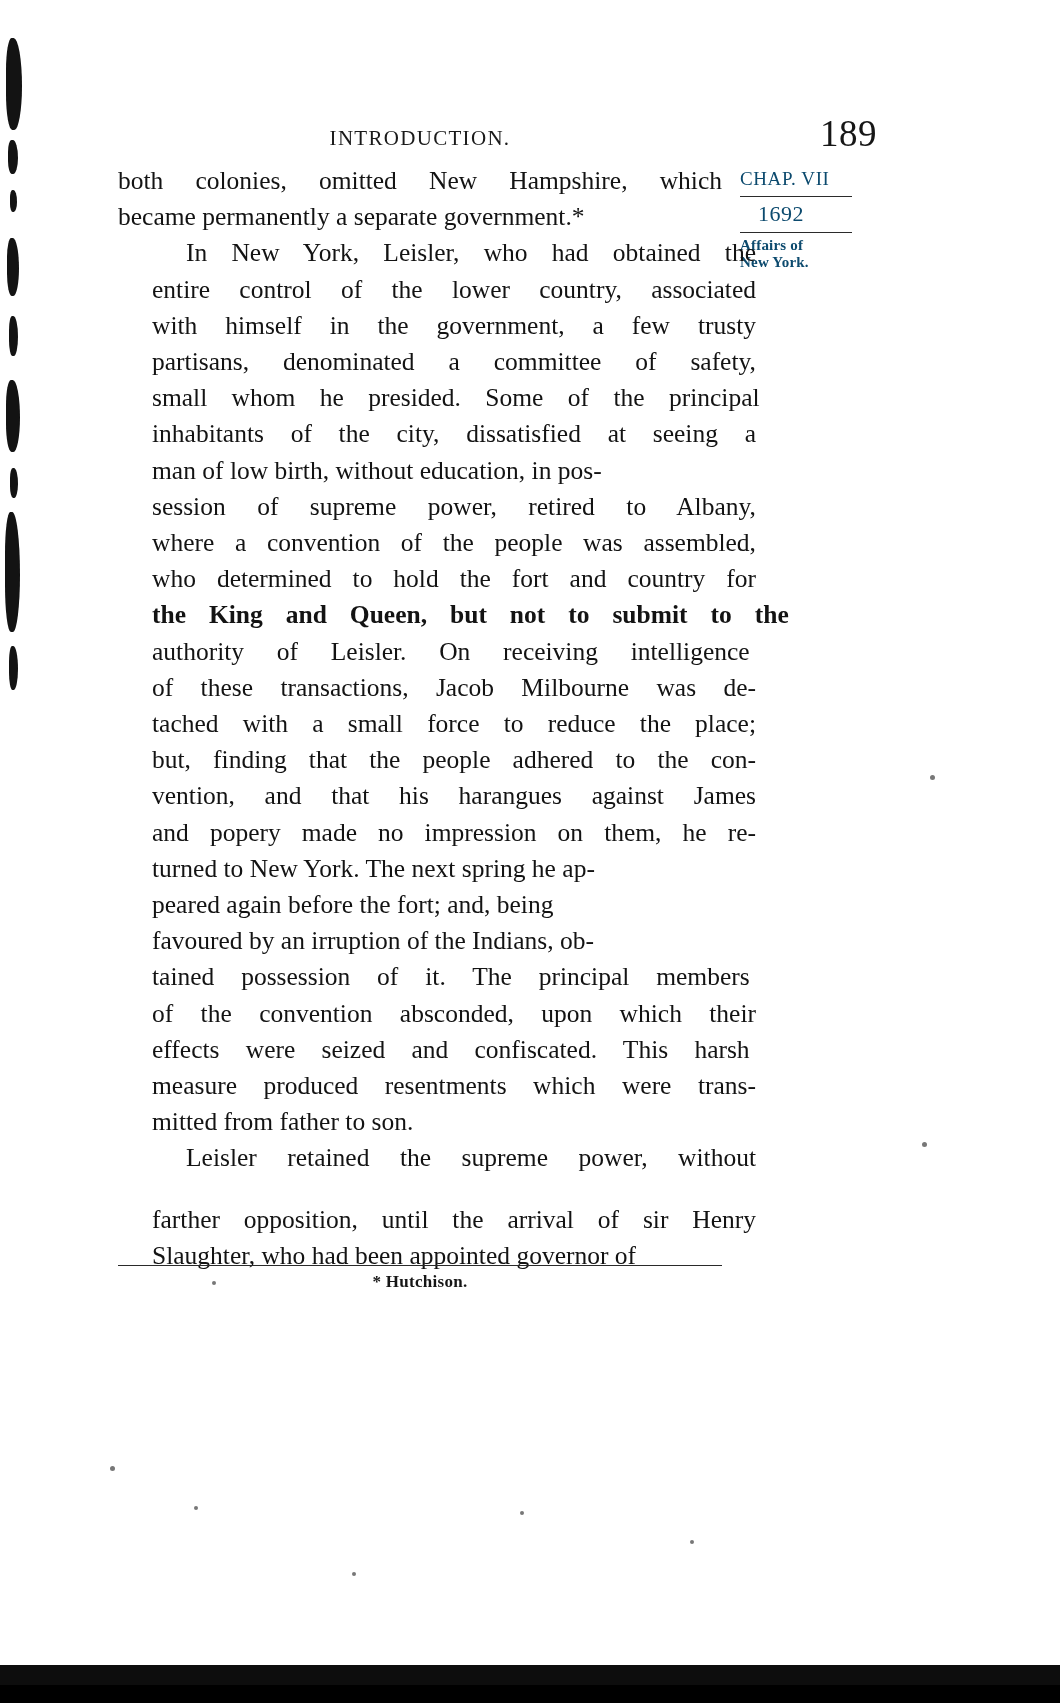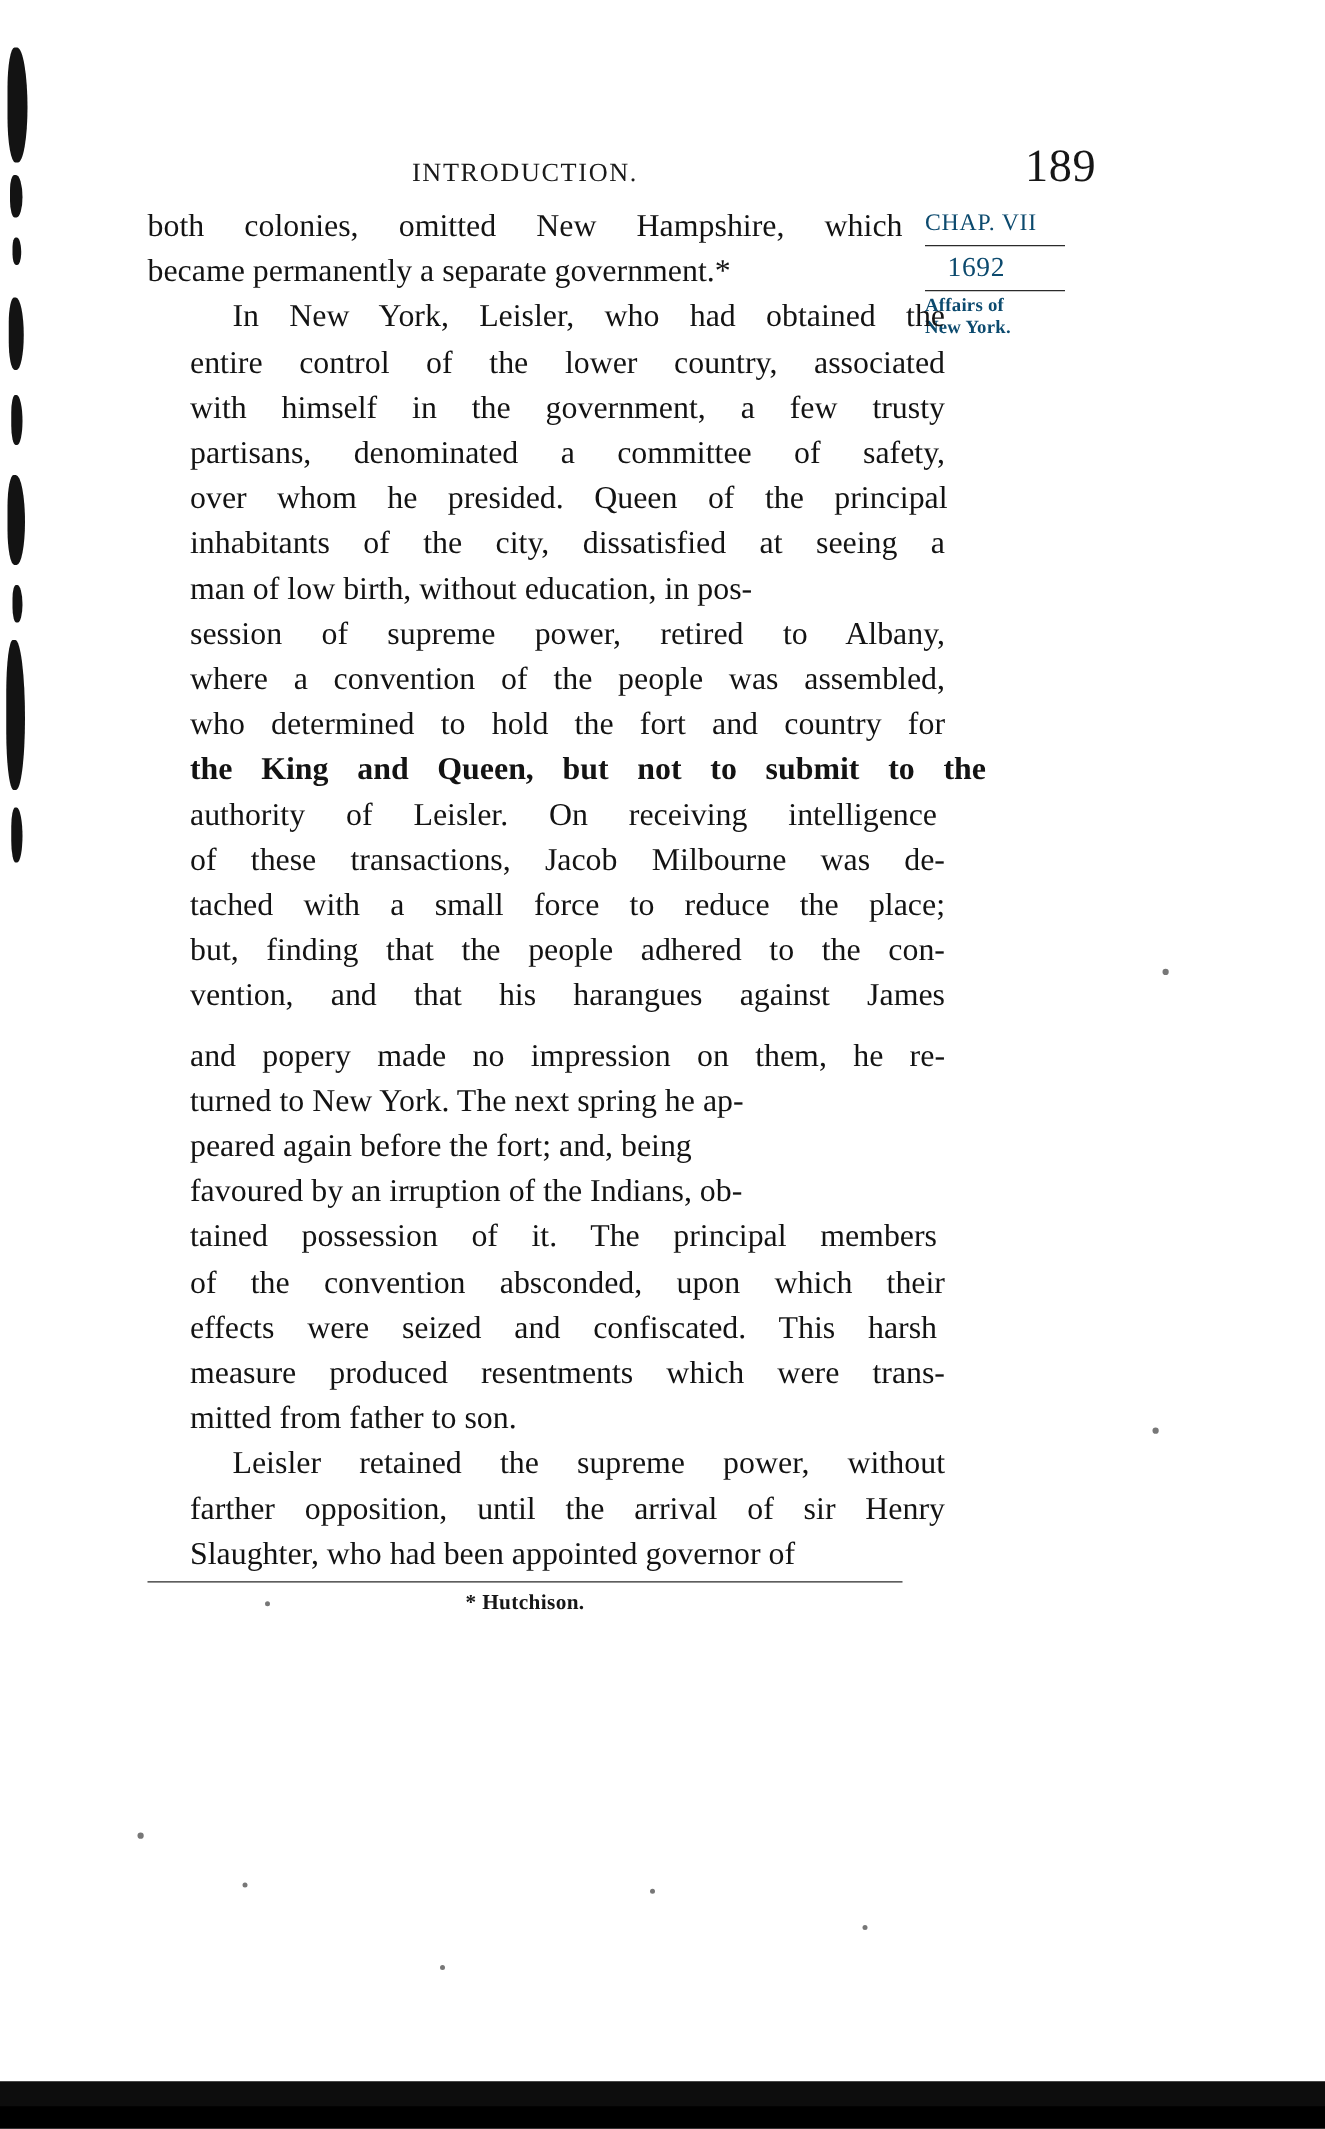--- a/index.html
+++ b/index.html
@@ -188,45 +188,45 @@
   <div class="textcol">
     <p>
       <span class="line" style="word-spacing: 25.7594px;">both colonies, omitted New Hampshire, which</span>
       <span class="line">became permanently a separate government.*</span>
     </p>
     <p class="indent">
       <span class="line" style="padding-left: 34px; word-spacing: 17.8348px;">In New York, Leisler, who had obtained the</span>
       <span class="line" style="word-spacing: 22.9349px;">entire control of the lower country, associated</span>
       <span class="line" style="word-spacing: 21.5357px;">with himself in the government, a few trusty</span>
       <span class="line" style="word-spacing: 27.5188px;">partisans, denominated a committee of safety,</span>
-      <span class="line" style="word-spacing: 17.9978px;">over whom he presided.  Queen of the principal</span>
+      <span class="line" style="word-spacing: 17.9978px;">small whom he presided.  Some of the principal</span>
       <span class="line" style="word-spacing: 20.3594px;">inhabitants of the city, dissatisfied at seeing a</span>
       <span class="line">man of low birth, without education, in pos-</span>
       <span class="line" style="word-spacing: 25.1016px;">session of supreme power, retired to Albany,</span>
       <span class="line" style="word-spacing: 14.2612px;">where a convention of the people was assembled,</span>
       <span class="line" style="word-spacing: 14.5996px;">who determined to hold the fort and country for</span>
       <span class="line" style="word-spacing: 16.5885px; font-weight: bold;">the King and Queen, but not to submit to the</span>
       <span class="line" style="word-spacing: 26.3375px;">authority of Leisler.  On receiving intelligence</span>
       <span class="line" style="word-spacing: 21px;">of these transactions, Jacob Milbourne was de-</span>
       <span class="line" style="word-spacing: 17.7969px;">tached with a small force to reduce the place;</span>
       <span class="line" style="word-spacing: 15.752px;">but, finding that the people adhered to the con-</span>
       <span class="line" style="word-spacing: 23.3594px;">vention, and that his harangues against James</span>
-      <span class="line" style="word-spacing: 14.6875px; margin-top: 12px;">and popery made no impression on them, he re-</span>
+      <span class="line" style="word-spacing: 14.6875px;">and popery made no impression on them, he re-</span>
       <span class="line">turned to New York.  The next spring he ap-</span>
       <span class="line">peared again before the fort; and, being</span>
       <span class="line">favoured by an irruption of the Indians, ob-</span>
       <span class="line" style="word-spacing: 20.4818px;">tained possession of it.  The principal members</span>
       <span class="line" style="word-spacing: 20.9974px;">of the convention absconded, upon which their</span>
       <span class="line" style="word-spacing: 19.8698px;">effects were seized and confiscated.  This harsh</span>
       <span class="line" style="word-spacing: 20.1125px;">measure produced resentments which were trans-</span>
       <span class="line">mitted from father to son.</span>
     </p>
     <p class="indent">
       <span class="line" style="padding-left: 34px; word-spacing: 24.1344px;">Leisler retained the supreme power, without</span>
-      <span class="line" style="word-spacing: 17.4933px;">farther opposition, until the arrival of sir Henry</span>
+      <span class="line" style="word-spacing: 17.4933px; margin-top: 25px;">farther opposition, until the arrival of sir Henry</span>
       <span class="line">Slaughter, who had been appointed governor of</span>
     </p>
   </div>
 
   <div class="footrule"></div>
   <div class="footnote">* Hutchison.</div>
 
   <div class="scan-bottom-bar"></div>
   <div class="scan-bottom-bar b2"></div>
 </div>

